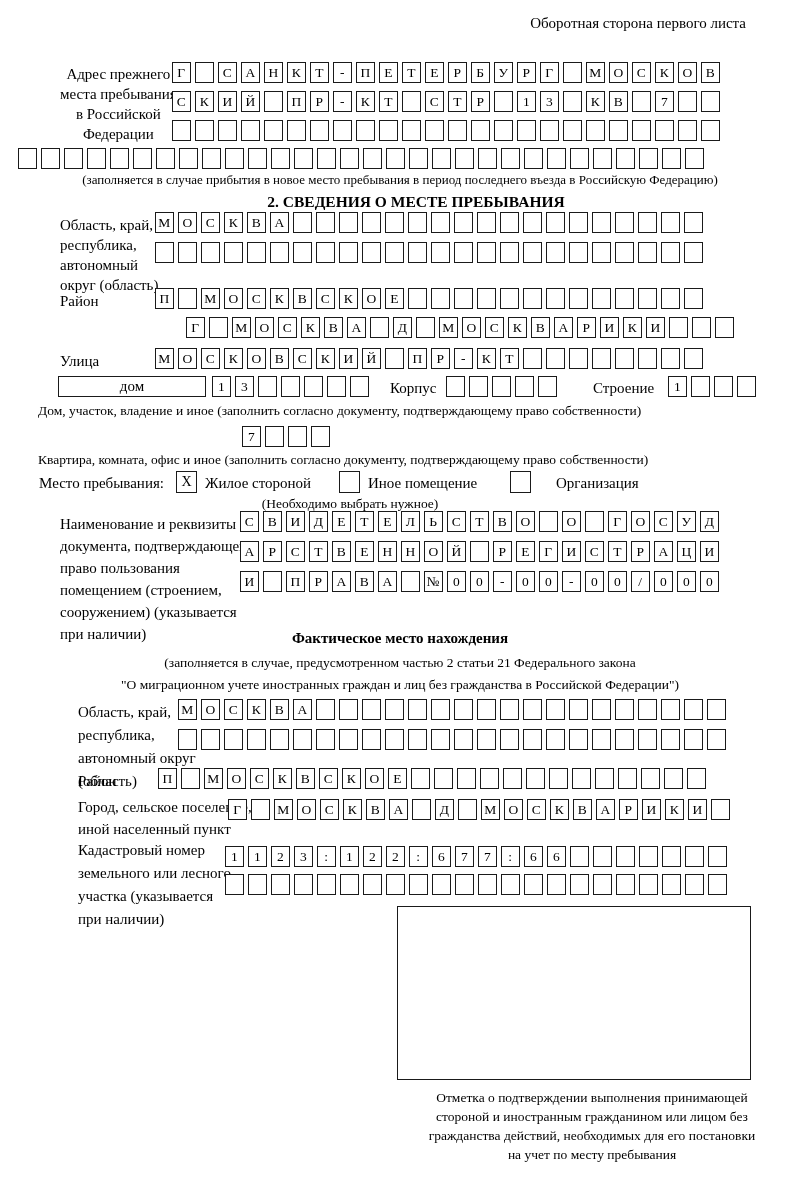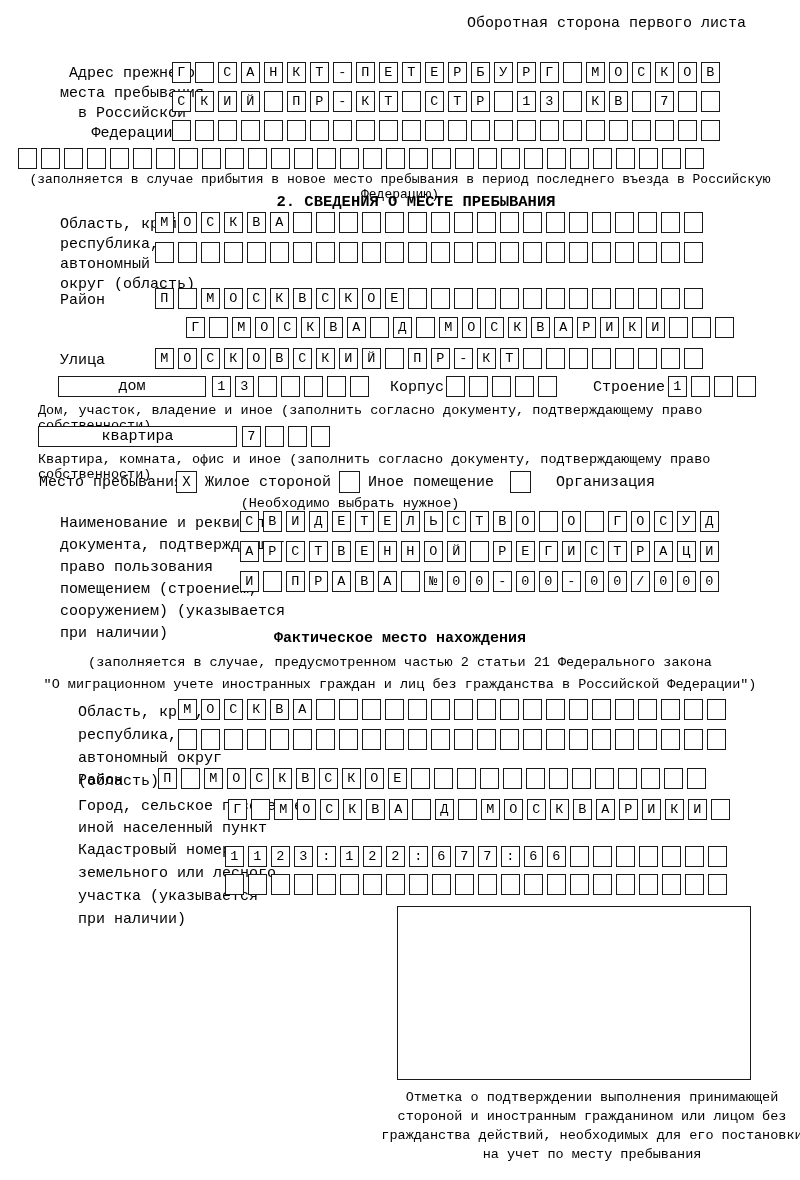--- a/index.html
+++ b/index.html
@@ -1,18 +1,18 @@
 <!DOCTYPE html>
 <html><head>
 <meta charset="utf-8">
 <style>
   html,body{margin:0;padding:0;background:#fff;}
   .page{
     position:relative;width:800px;height:1180px;background:#fff;color:#000;
-    font-family:Liberation Mono, monospace;overflow:hidden;
+    font-family:Liberation Serif, serif;overflow:hidden;
   }
   .abs{position:absolute;}
   .lbl{font-size:15px;line-height:20px;white-space:pre-line;}
   .lh22{line-height:22px;}
   .lh23{line-height:23px;}
   .cellrow{white-space:nowrap;height:23px;}
   .cell{
     display:inline-block;box-sizing:content-box;width:16.5px;height:19px;
     border:1.6px solid #1a1a1a;margin-right:4.5px;text-align:center;
     line-height:19px;font-size:13.5px;vertical-align:top;background:#fff;
@@ -69,21 +69,20 @@
   <div class="abs cellrow" style="left:155px;top:348px;"><span class="cell">М</span><span class="cell">О</span><span class="cell">С</span><span class="cell">К</span><span class="cell">О</span><span class="cell">В</span><span class="cell">С</span><span class="cell">К</span><span class="cell">И</span><span class="cell">Й</span><span class="cell"></span><span class="cell">П</span><span class="cell">Р</span><span class="cell">-</span><span class="cell">К</span><span class="cell">Т</span><span class="cell"></span><span class="cell"></span><span class="cell"></span><span class="cell"></span><span class="cell"></span><span class="cell"></span><span class="cell"></span><span class="cell"></span></div>
 
   <div class="abs widebox" style="left:58px;top:376px;width:146px;">дом</div>
   <div class="abs cellrow" style="left:212px;top:376px;"><span class="cell">1</span><span class="cell">3</span><span class="cell"></span><span class="cell"></span><span class="cell"></span><span class="cell"></span><span class="cell"></span></div>
   <div class="abs lbl" style="left:390px;top:378px;">Корпус</div>
   <div class="abs cellrow" style="left:446px;top:376px;"><span class="cell"></span><span class="cell"></span><span class="cell"></span><span class="cell"></span><span class="cell"></span></div>
   <div class="abs lbl" style="left:593px;top:378px;">Строение</div>
   <div class="abs cellrow" style="left:668px;top:376px;"><span class="cell">1</span><span class="cell"></span><span class="cell"></span><span class="cell"></span></div>
   <div class="abs note135" style="left:38px;top:403px;">Дом, участок, владение и иное (заполнить согласно документу, подтверждающему право собственности)</div>
 
-  <div class="abs widebox" style="left:38px;top:426px;width:197px;">квартира</div>
   <div class="abs cellrow" style="left:242px;top:426px;"><span class="cell">7</span><span class="cell"></span><span class="cell"></span><span class="cell"></span></div>
   <div class="abs note135" style="left:38px;top:452px;">Квартира, комната, офис и иное (заполнить согласно документу, подтверждающему право собственности)</div>
 
   <div class="abs lbl" style="left:39px;top:473px;">Место пребывания:</div>
   <div class="abs" style="left:176px;top:471px;"><span class="cbox">X</span></div>
   <div class="abs lbl" style="left:205px;top:473px;">Жилое стороной</div>
   <div class="abs" style="left:339px;top:471px;"><span class="cbox"></span></div>
   <div class="abs lbl" style="left:368px;top:473px;">Иное помещение</div>
   <div class="abs" style="left:510px;top:471px;"><span class="cbox"></span></div>
   <div class="abs lbl" style="left:556px;top:473px;">Организация</div>

